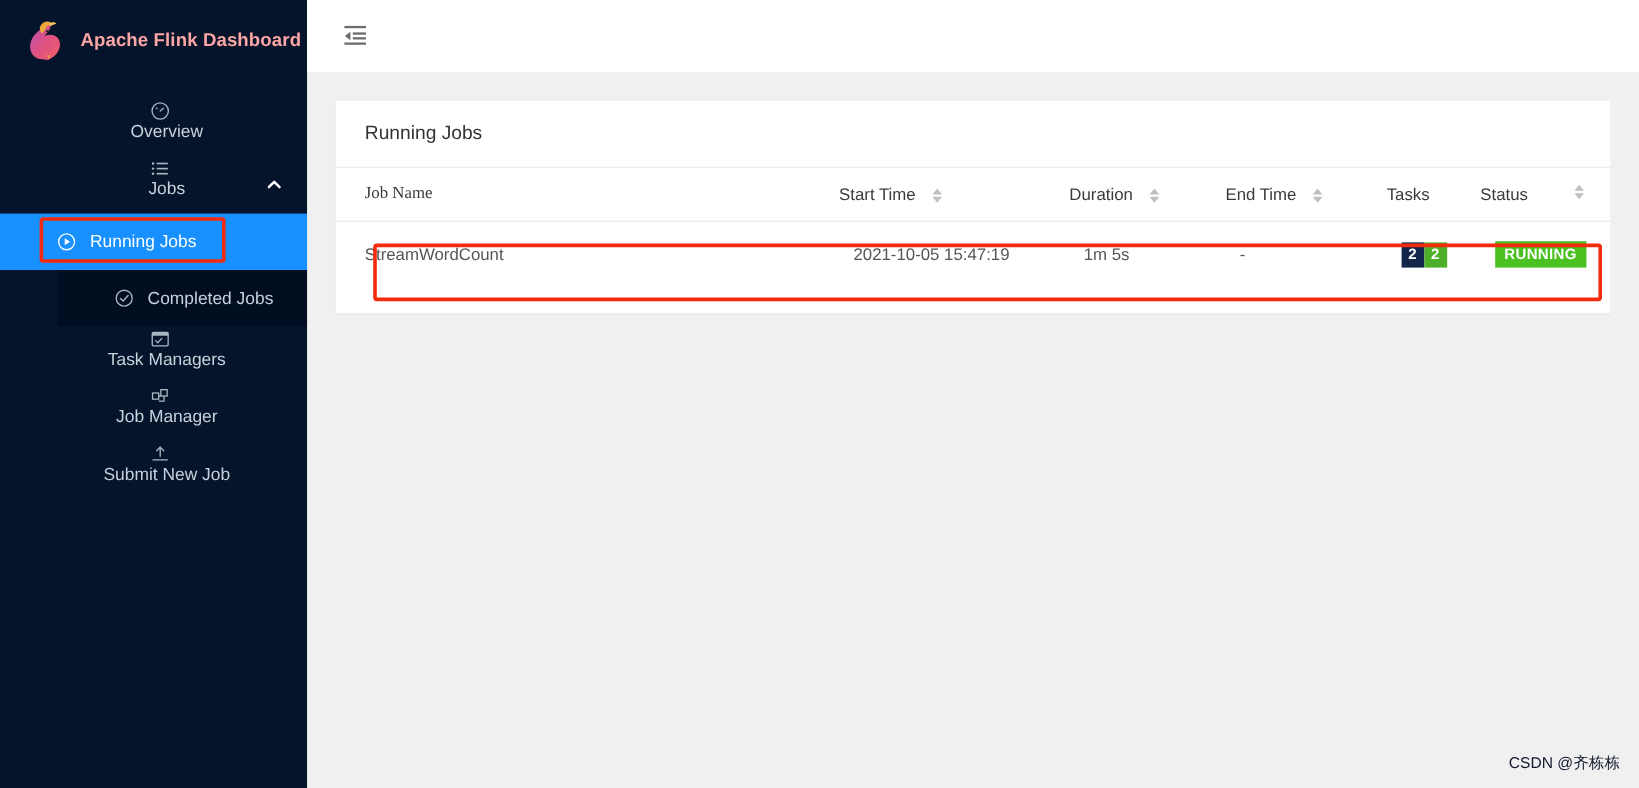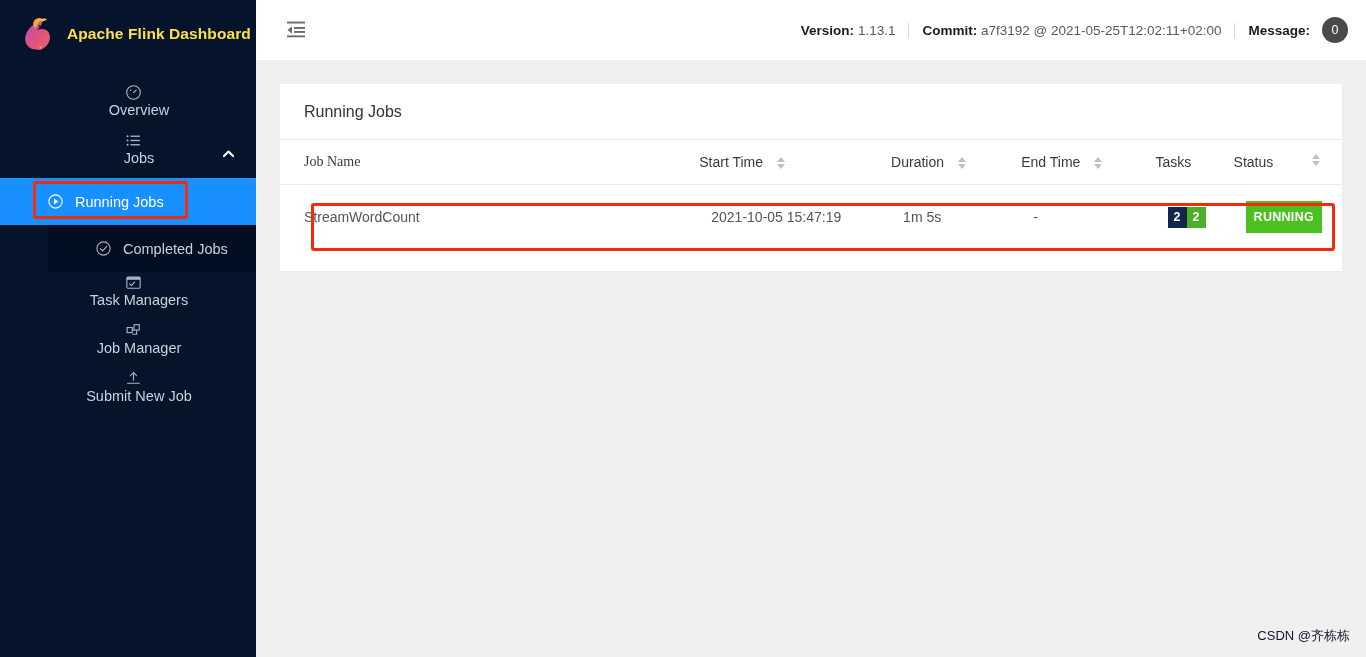--- a/index.html
+++ b/index.html
@@ -39,21 +39,21 @@
   .brand-logo {
     width: 34px;
     height: 36px;
     position: relative;
     flex: 0 0 34px;
     margin-right: 11px;
   }
   .brand-title {
     font-size: 15.5px;
     font-weight: bold;
-    color: #fde047;
+    color: #fca5a5;
     letter-spacing: 0.1px;
     white-space: nowrap;
   }
 
   .nav {
     margin-top: 14px;
   }
   .nav-item {
     height: 48px;
     display: flex;
@@ -271,21 +271,21 @@
     box-sizing: border-box;
     font-weight: bold;
   }
   .task-badge.dark { background: #11264a; }
   .task-badge.green { background: #4caf27; }
 
   .status-badge {
     display: inline-flex;
     align-items: center;
     justify-content: center;
-    height: 32px;
+    height: 22px;
     padding: 0 8px;
     background: #4ac121;
     color: #ffffff;
     font-size: 12.5px;
     font-weight: bold;
     letter-spacing: 0.3px;
   }
 
   
   .anno-row {
@@ -433,32 +433,20 @@
       <div class="fold-icon">
         <svg width="20" height="18" viewBox="0 0 20 18">
           <rect x="1" y="1.6" width="18" height="1.9" fill="#6b6b6b"></rect>
           <rect x="8" y="7" width="11" height="1.9" fill="#6b6b6b"></rect>
           <rect x="8" y="11" width="11" height="1.9" fill="#6b6b6b"></rect>
           <rect x="1" y="15.4" width="18" height="1.9" fill="#6b6b6b"></rect>
           <path d="M6 6.4 L6 13.6 L1.4 10 Z" fill="#6b6b6b"></path>
         </svg>
       </div>
 
-      <div class="topbar-right">
-        <b>Version:</b>
-        <span>&nbsp;</span>
-        <span>1.13.1</span>
-        <span class="topbar-sep"></span>
-        <b>Commit:</b>
-        <span>&nbsp;</span>
-        <span>a7f3192 @ 2021-05-25T12:02:11+02:00</span>
-        <span class="topbar-sep"></span>
-        <b>Message:</b>
-        <span class="msg-badge">0</span>
-      </div>
     </div>
 
     <div class="content">
       <div class="card">
         <div class="card-head">Running Jobs</div>
         <div class="card-body">
           <table class="jobs">
             <thead>
               <tr>
                 <th class="first" style="width:404px;">

